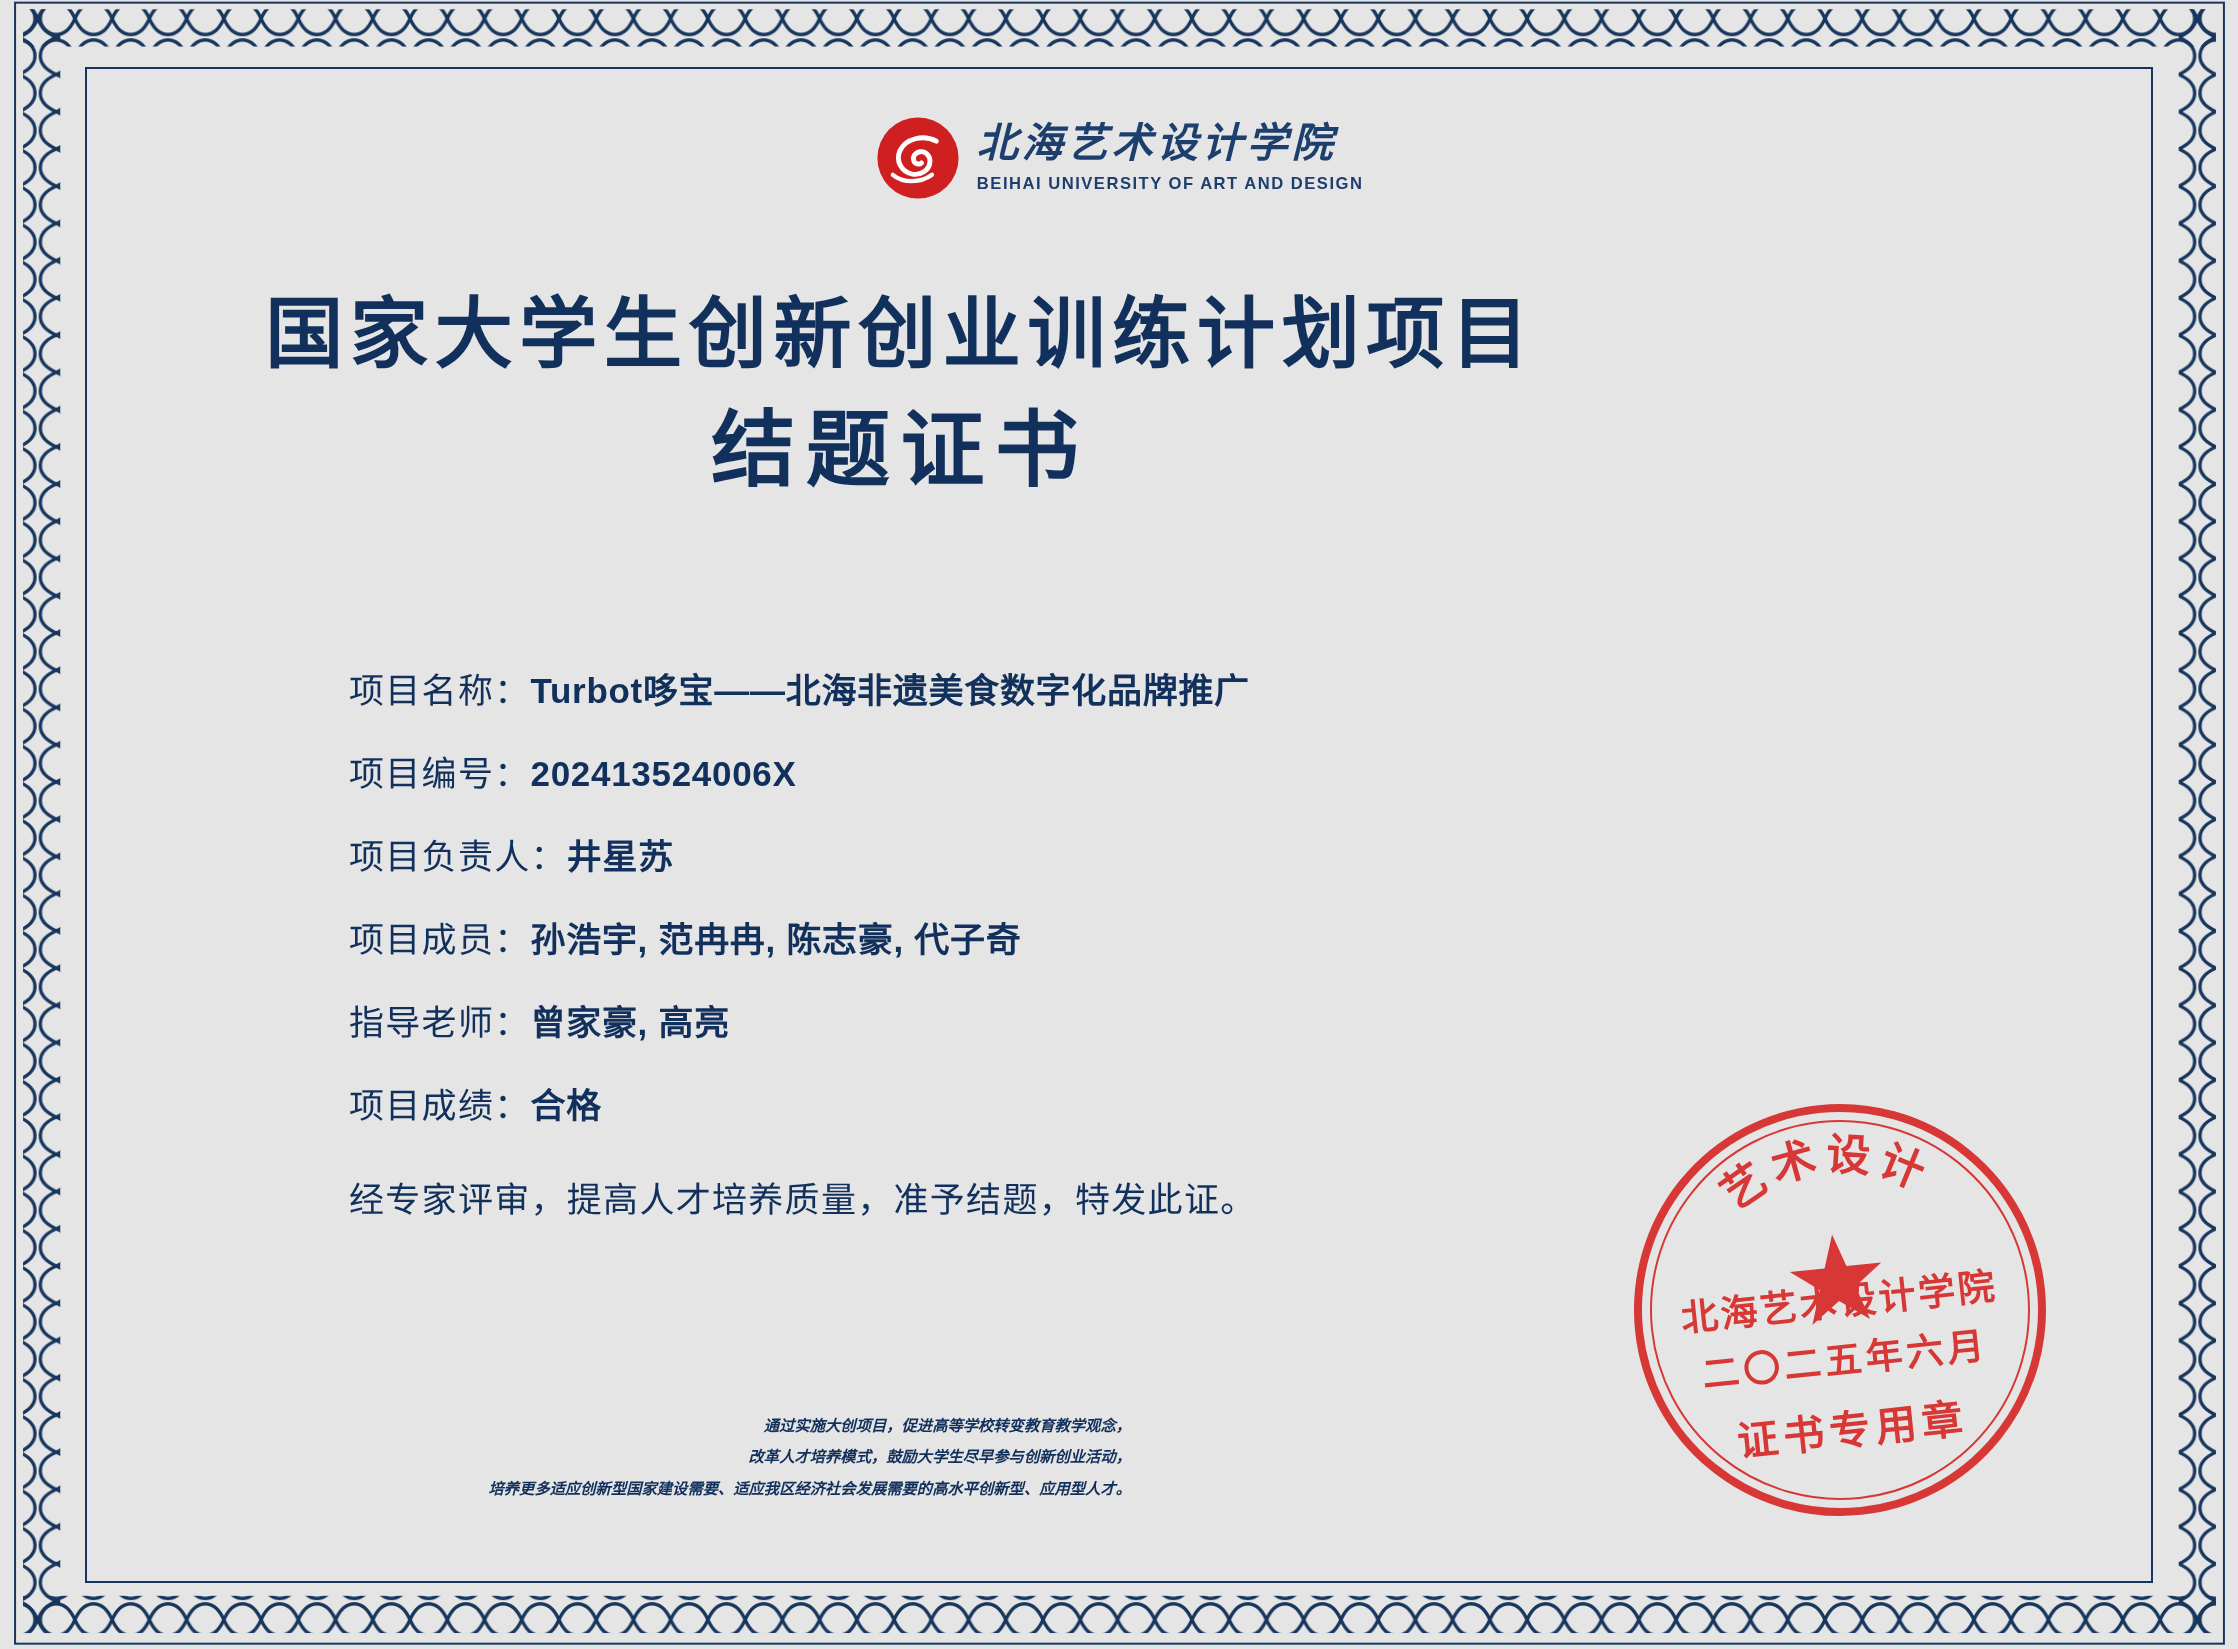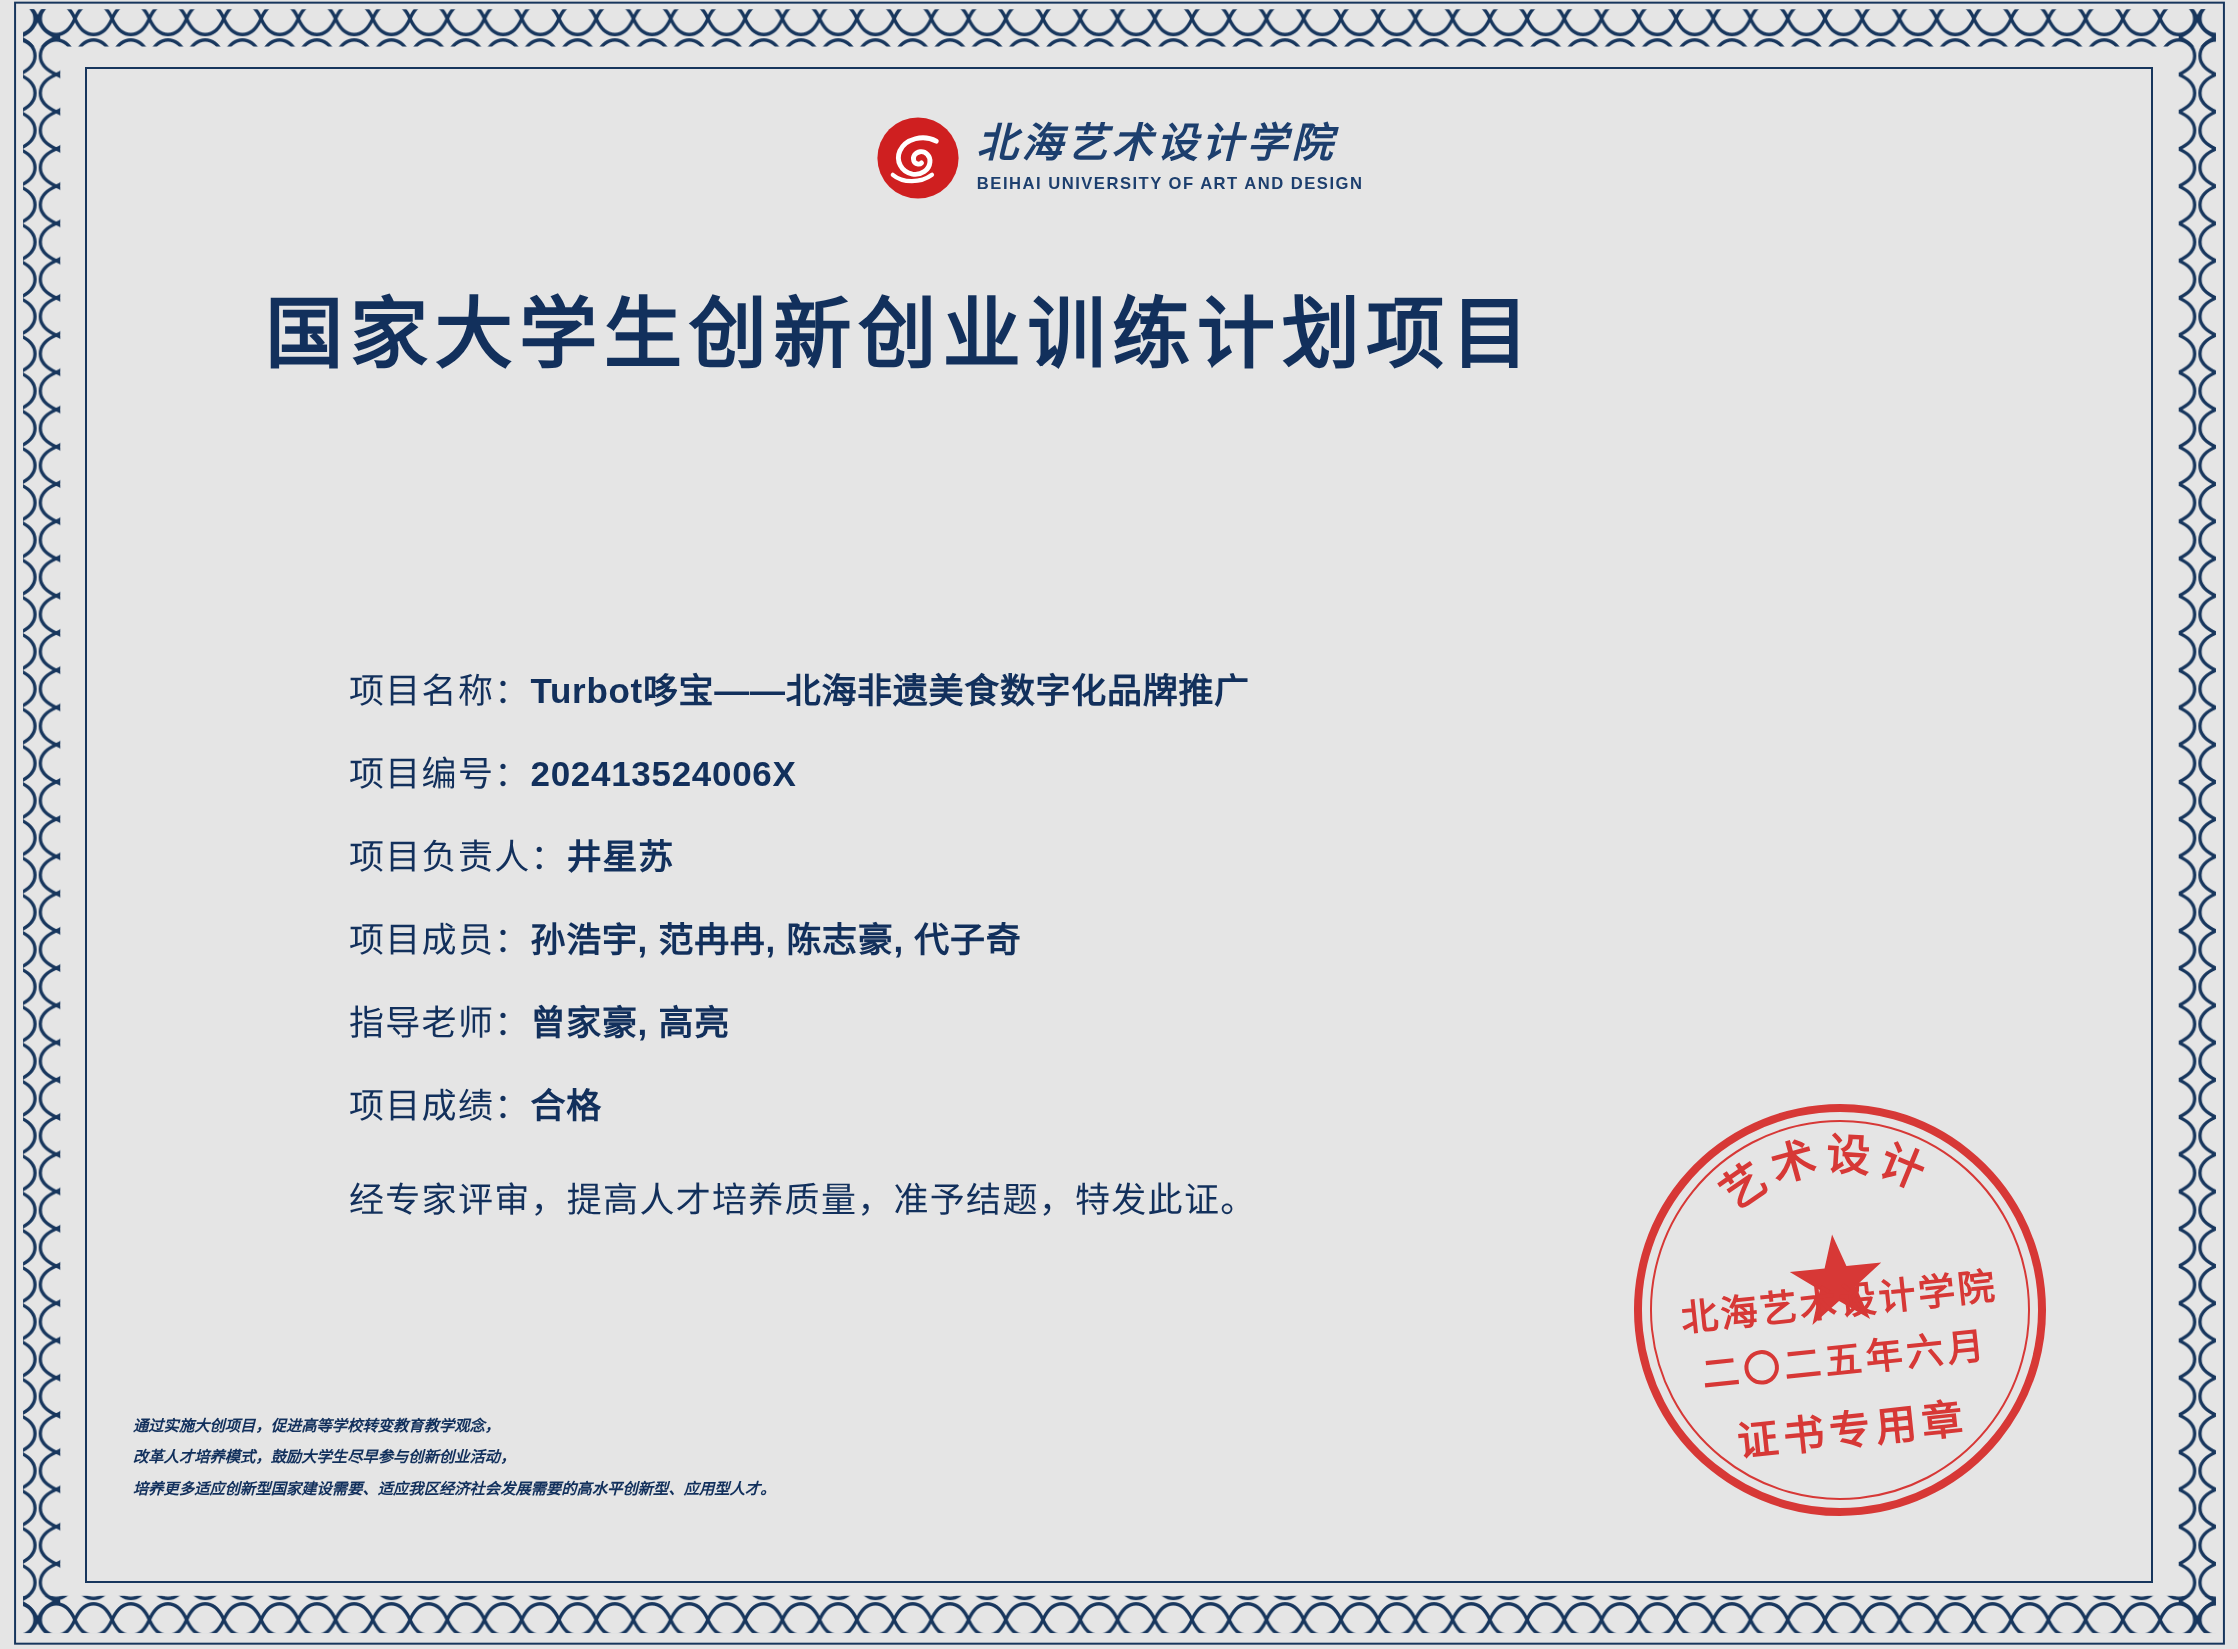--- a/index.html
+++ b/index.html
@@ -155,21 +155,21 @@
     left: 133px;
     bottom: 145px;
     width: 998px;
     font-family: "Liberation Serif", "DejaVu Serif", serif;
     font-size: 15.3px;
     font-weight: bold;
     font-style: italic;
     line-height: 2.05;
     color: #12305c;
   }
-  .footnote div { white-space: nowrap; }
+  .footnote div { white-space: nowrap; text-align: right; }
 
   
   .seal {
     position: absolute;
     right: 193px;
     bottom: 133px;
     width: 412px;
     height: 412px;
     transform: rotate(-6deg);
     opacity: 0.92;
@@ -262,20 +262,21 @@
       </div>
       <div class="logo-text-wrap">
         <div class="logo-cn">北海艺术设计学院</div>
         <div class="logo-en">BEIHAI UNIVERSITY OF ART AND DESIGN</div>
       </div>
     </div>
   </div>
 
   <div class="title-block">
     <div class="title-main">国家大学生创新创业训练计划项目</div>
+    <div class="title-sub">结题证书</div>
   </div>
 
   <div class="fields">
 
     <div class="field-row">
       <span class="field-label">项目名称：</span>
       <span class="field-value">Turbot哆宝——北海非遗美食数字化品牌推广</span>
     </div>
 
 

